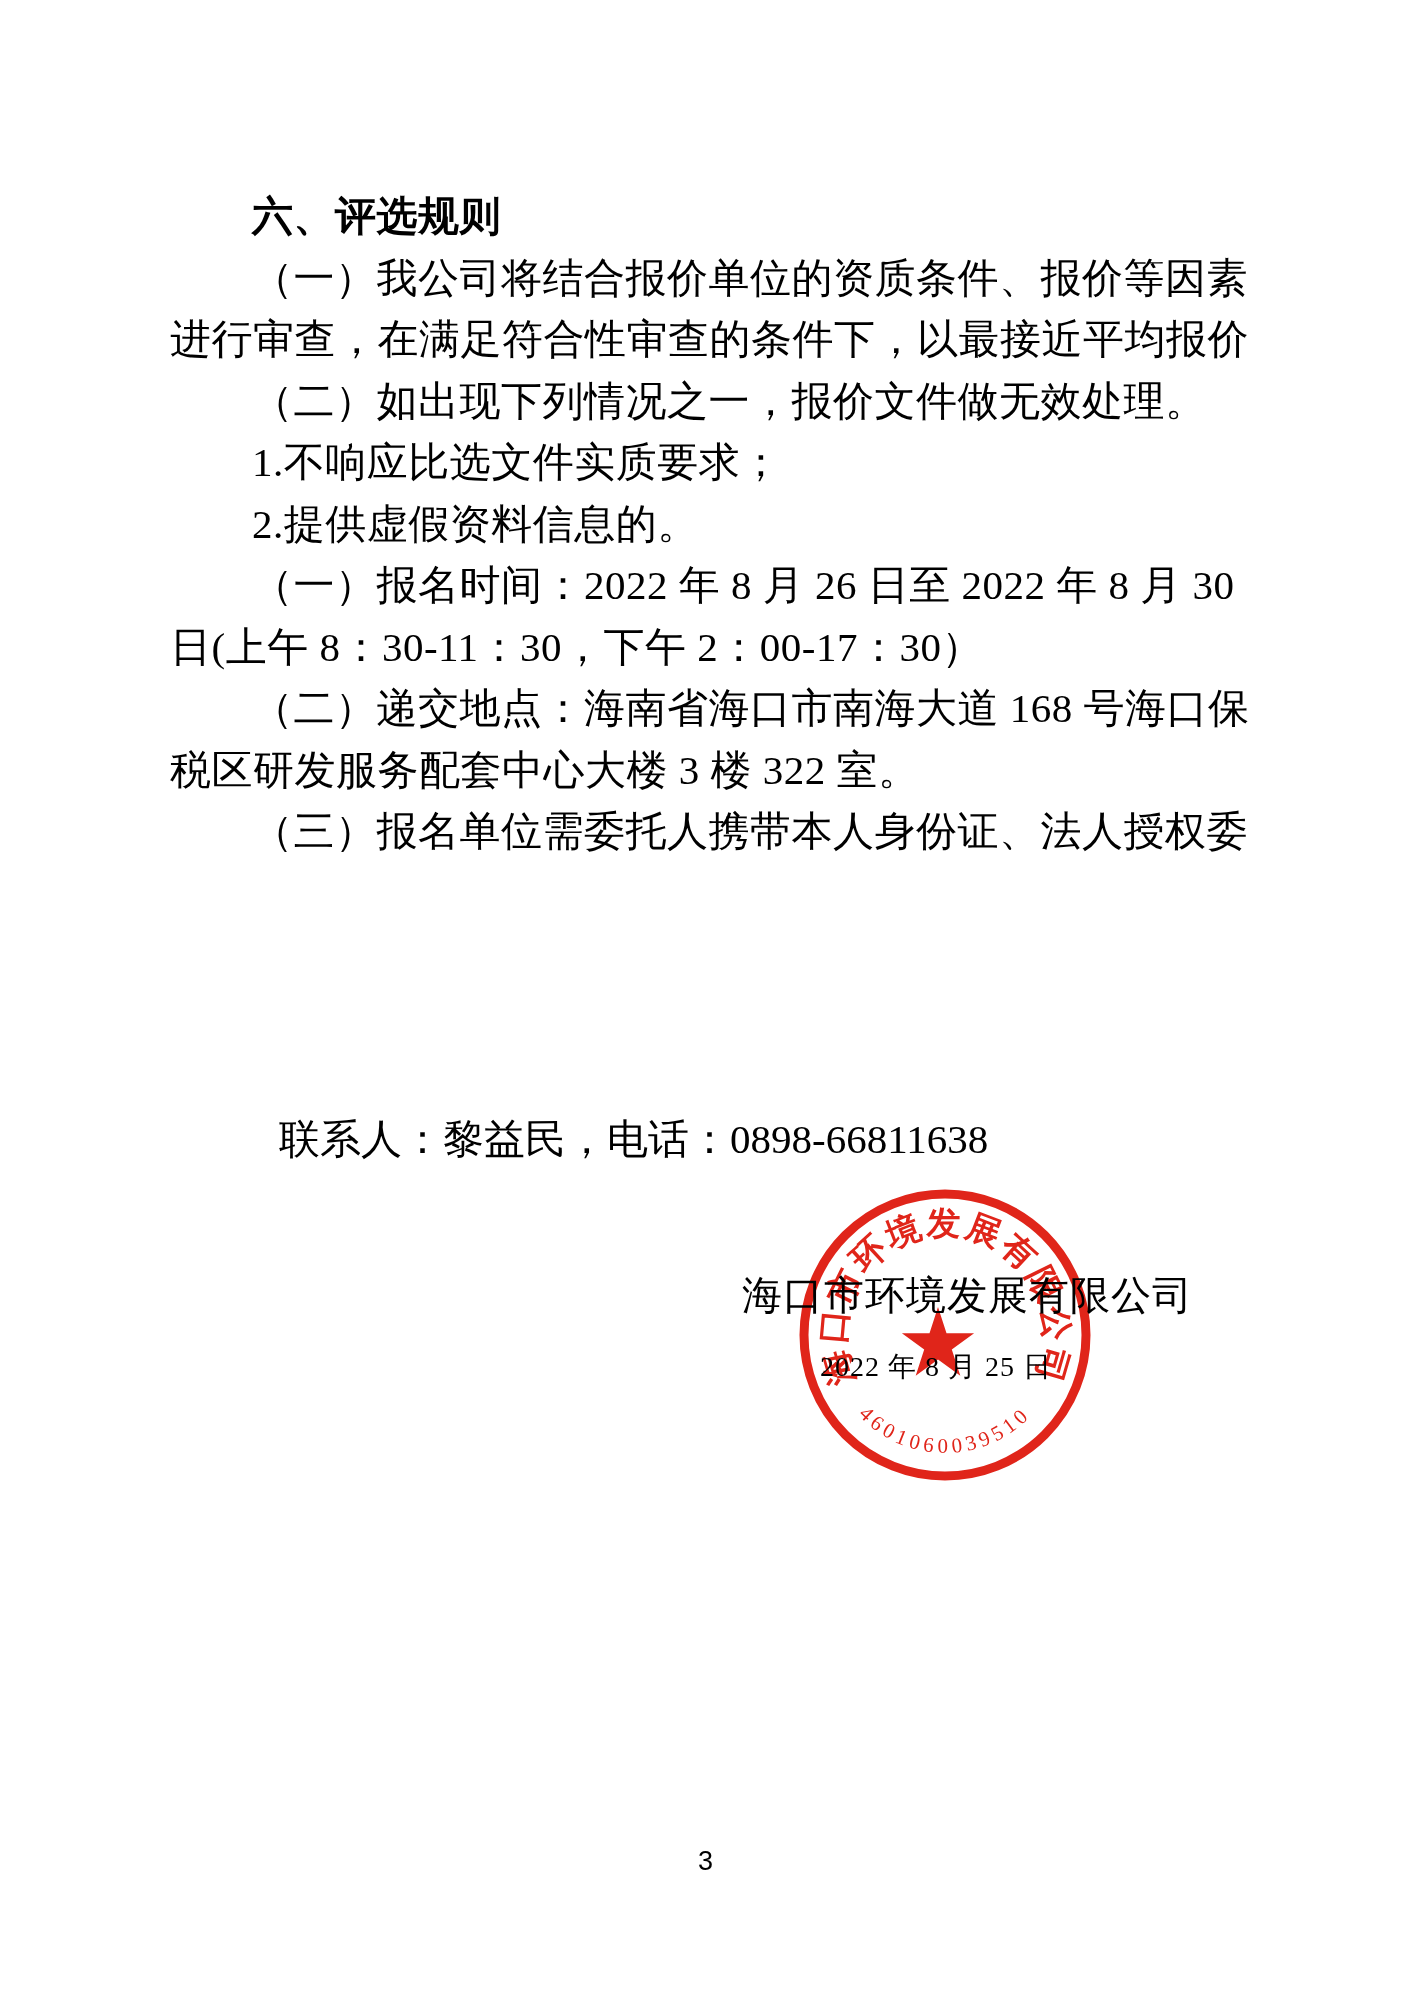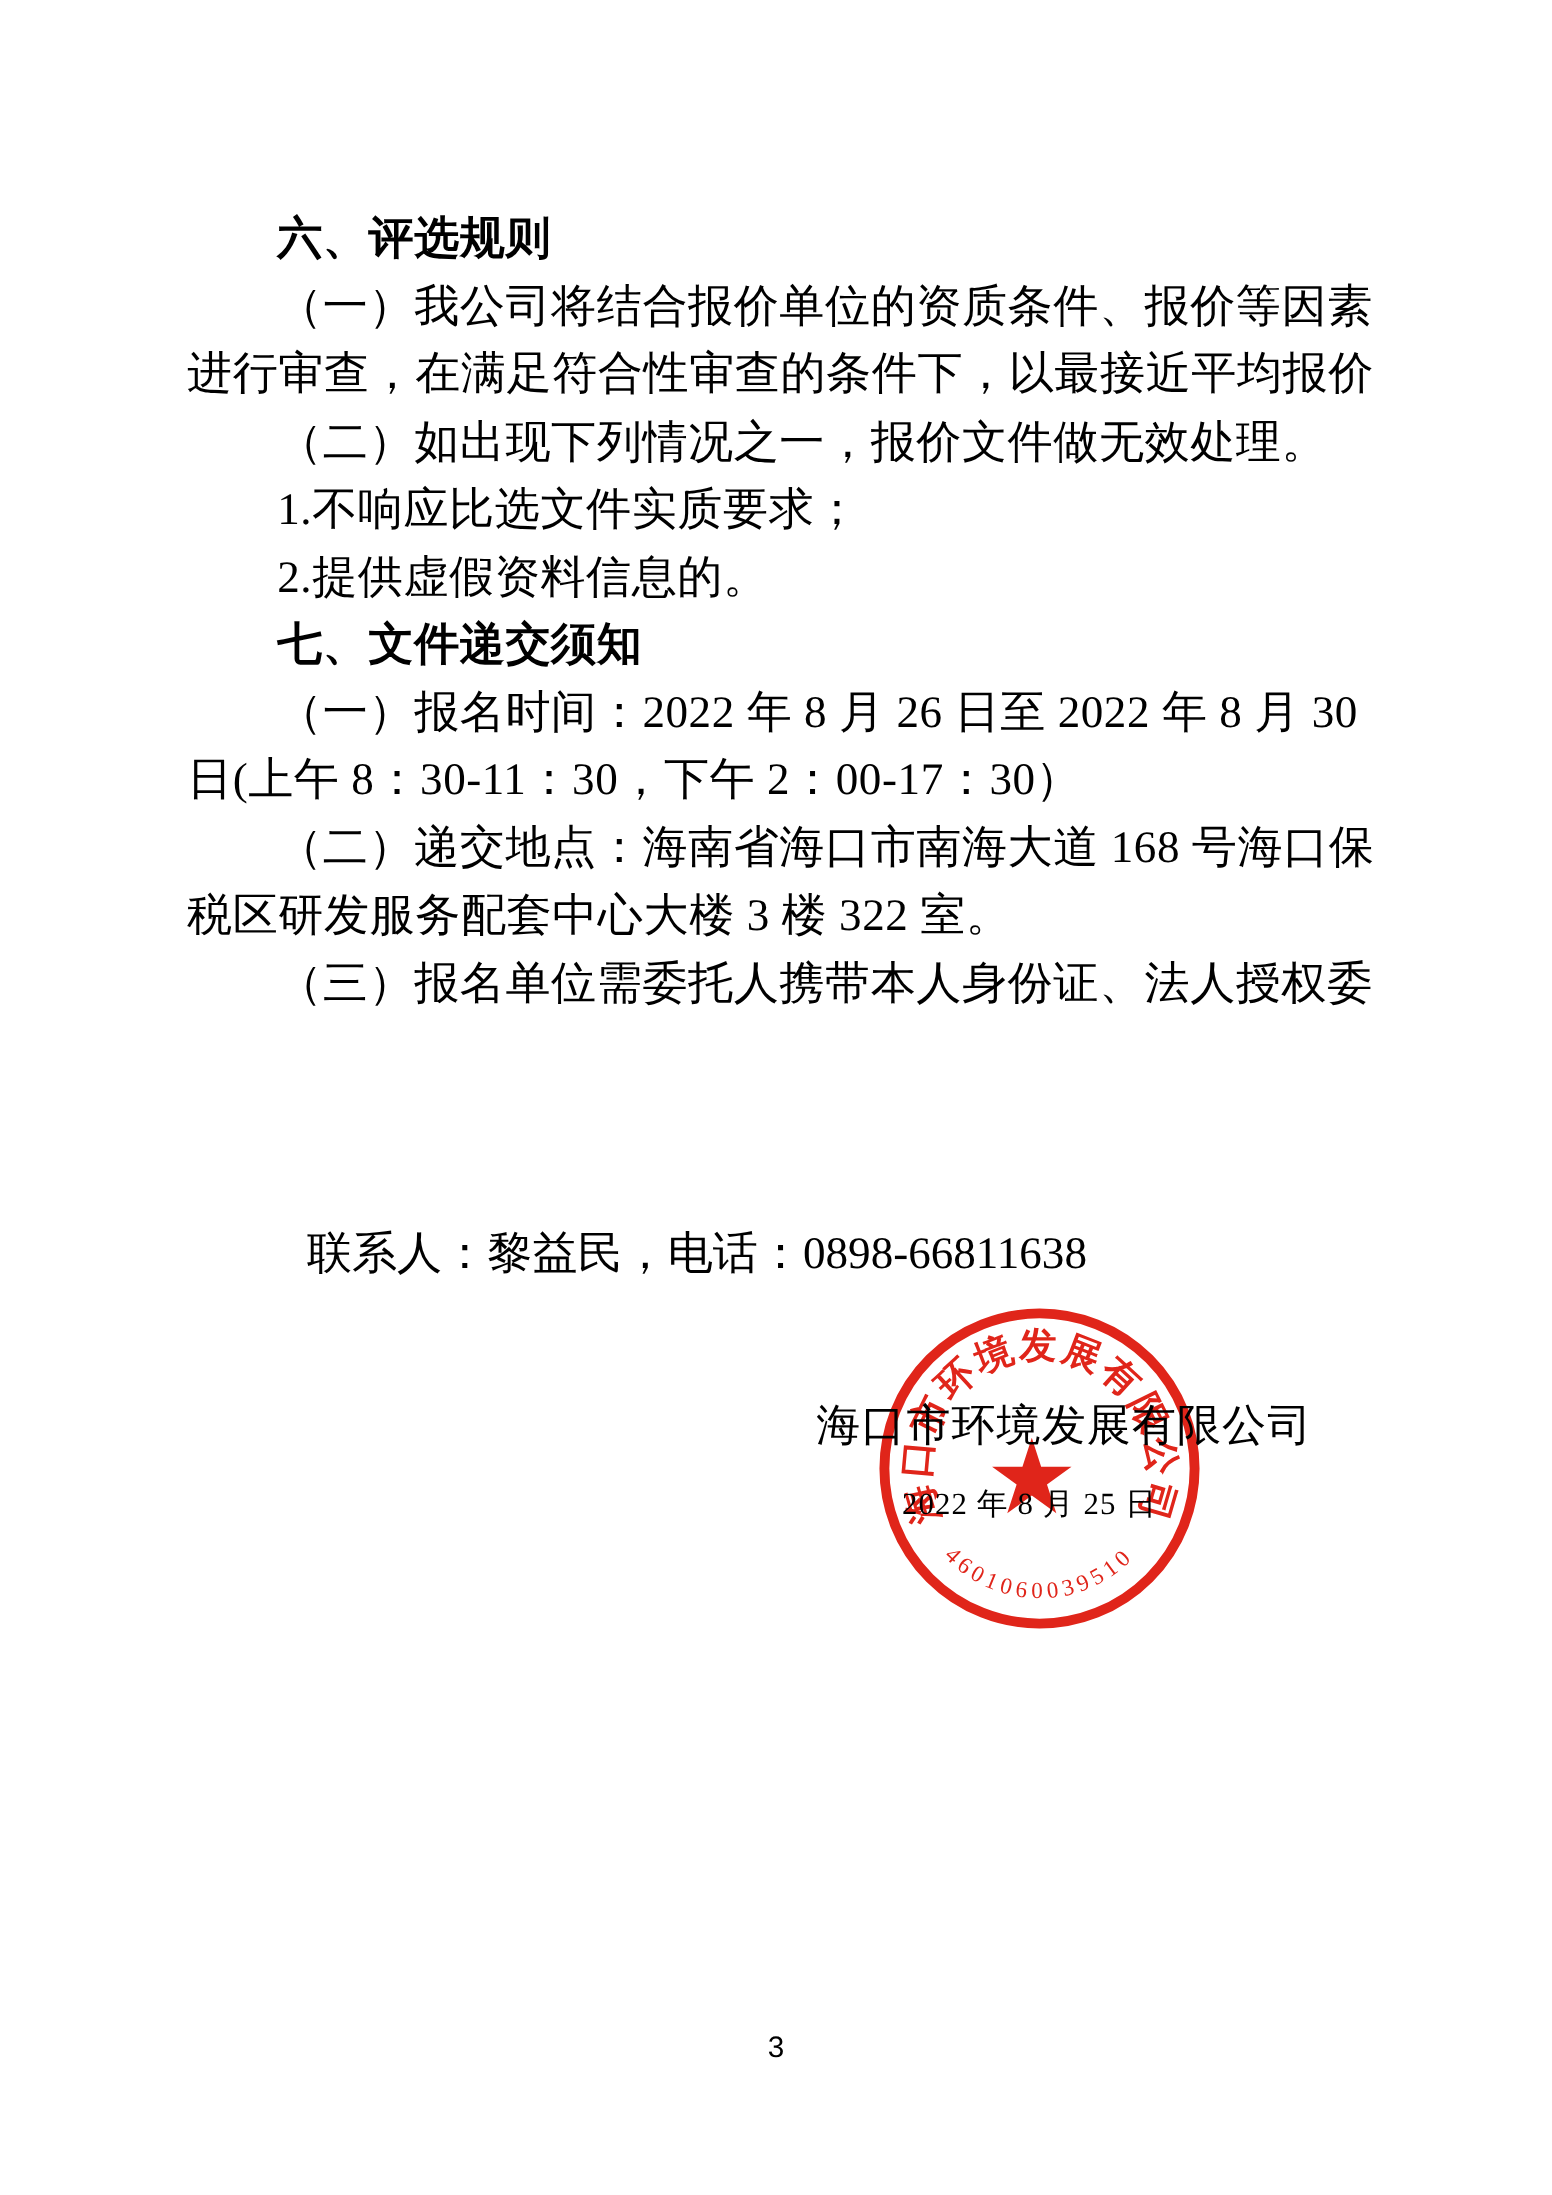--- a/index.html
+++ b/index.html
@@ -89,21 +89,20 @@
 
 <div class="page">
 
   <div class="body-text">
     <div class="line indent bold">六、评选规则</div>
     <div class="line indent">（一）我公司将结合报价单位的资质条件、报价等因素</div>
     <div class="line">进行审查，在满足符合性审查的条件下，以最接近平均报价</div>
     <div class="line indent">（二）如出现下列情况之一，报价文件做无效处理。</div>
     <div class="line indent">1.不响应比选文件实质要求；</div>
     <div class="line indent">2.提供虚假资料信息的。</div>
-    <div class="line indent bold">七、文件递交须知</div>
     <div class="line indent">（一）报名时间：2022 年 8 月 26 日至 2022 年 8 月 30</div>
     <div class="line">日(上午 8：30-11：30，下午 2：00-17：30）</div>
     <div class="line indent">（二）递交地点：海南省海口市南海大道 168 号海口保</div>
     <div class="line">税区研发服务配套中心大楼 3 楼 322 室。</div>
     <div class="line indent">（三）报名单位需委托人携带本人身份证、法人授权委</div>
   </div>
 
   <div class="contact">联系人：黎益民，电话：0898-66811638</div>
 
   <div class="signature-company">海口市环境发展有限公司</div>

